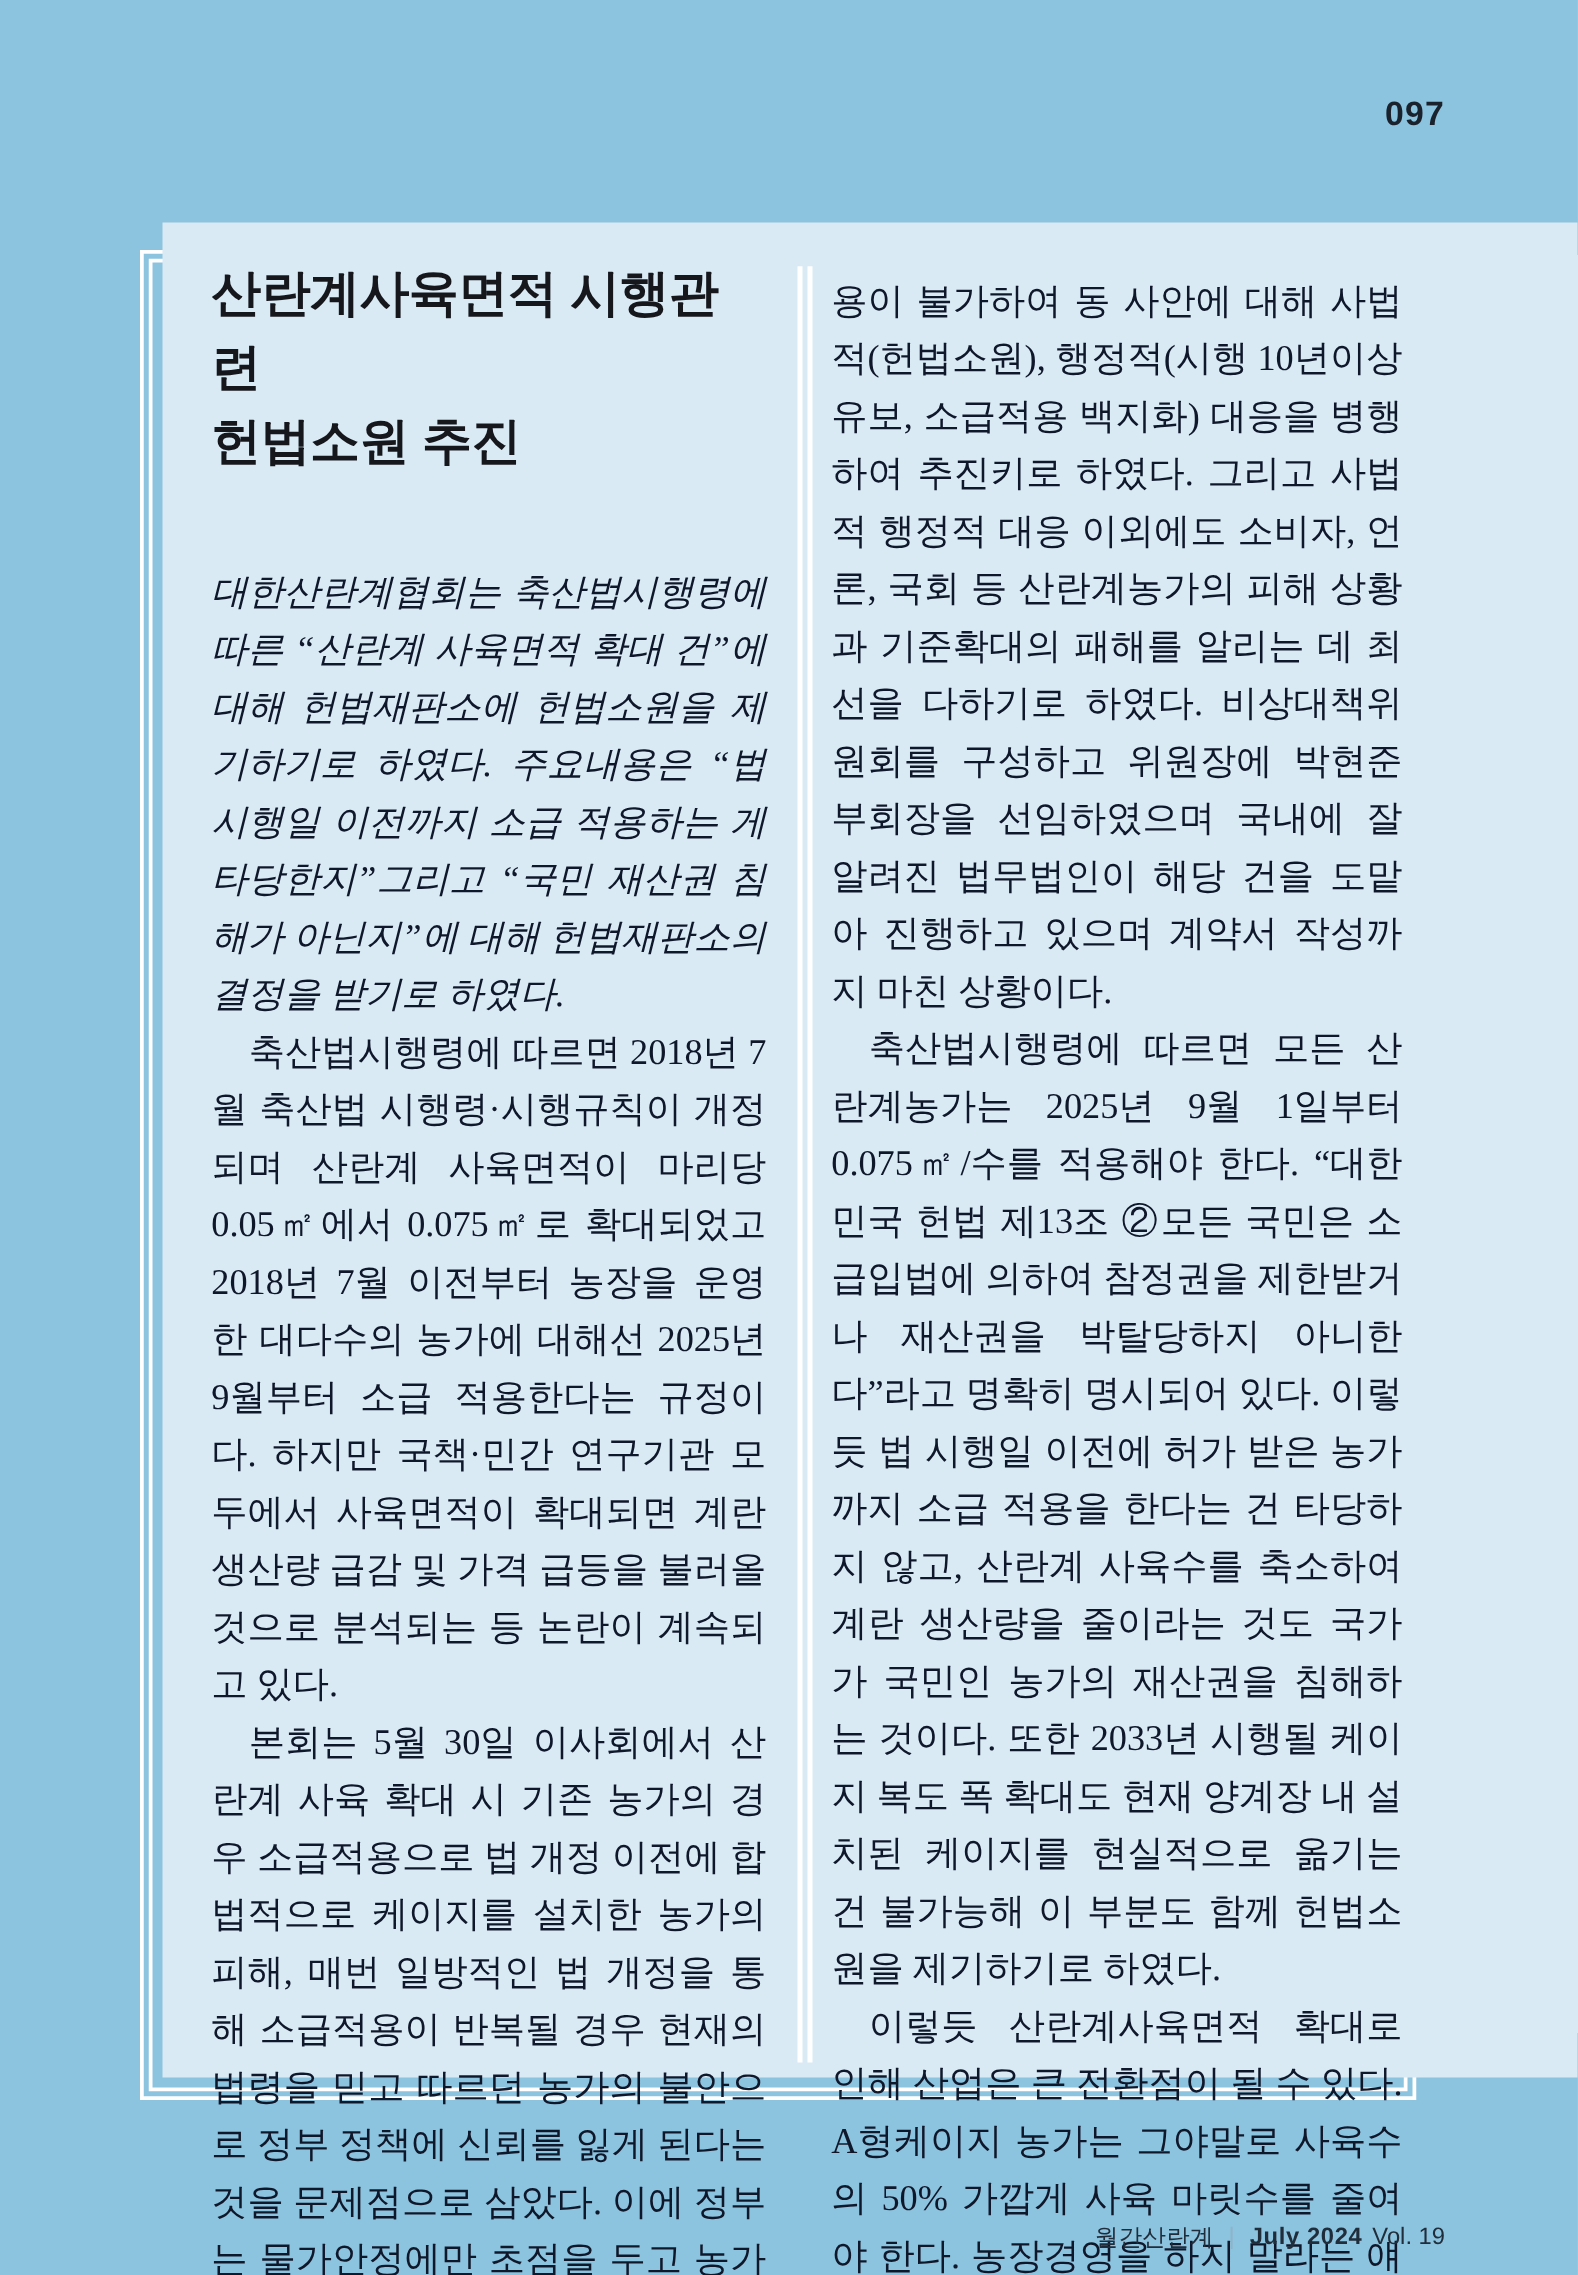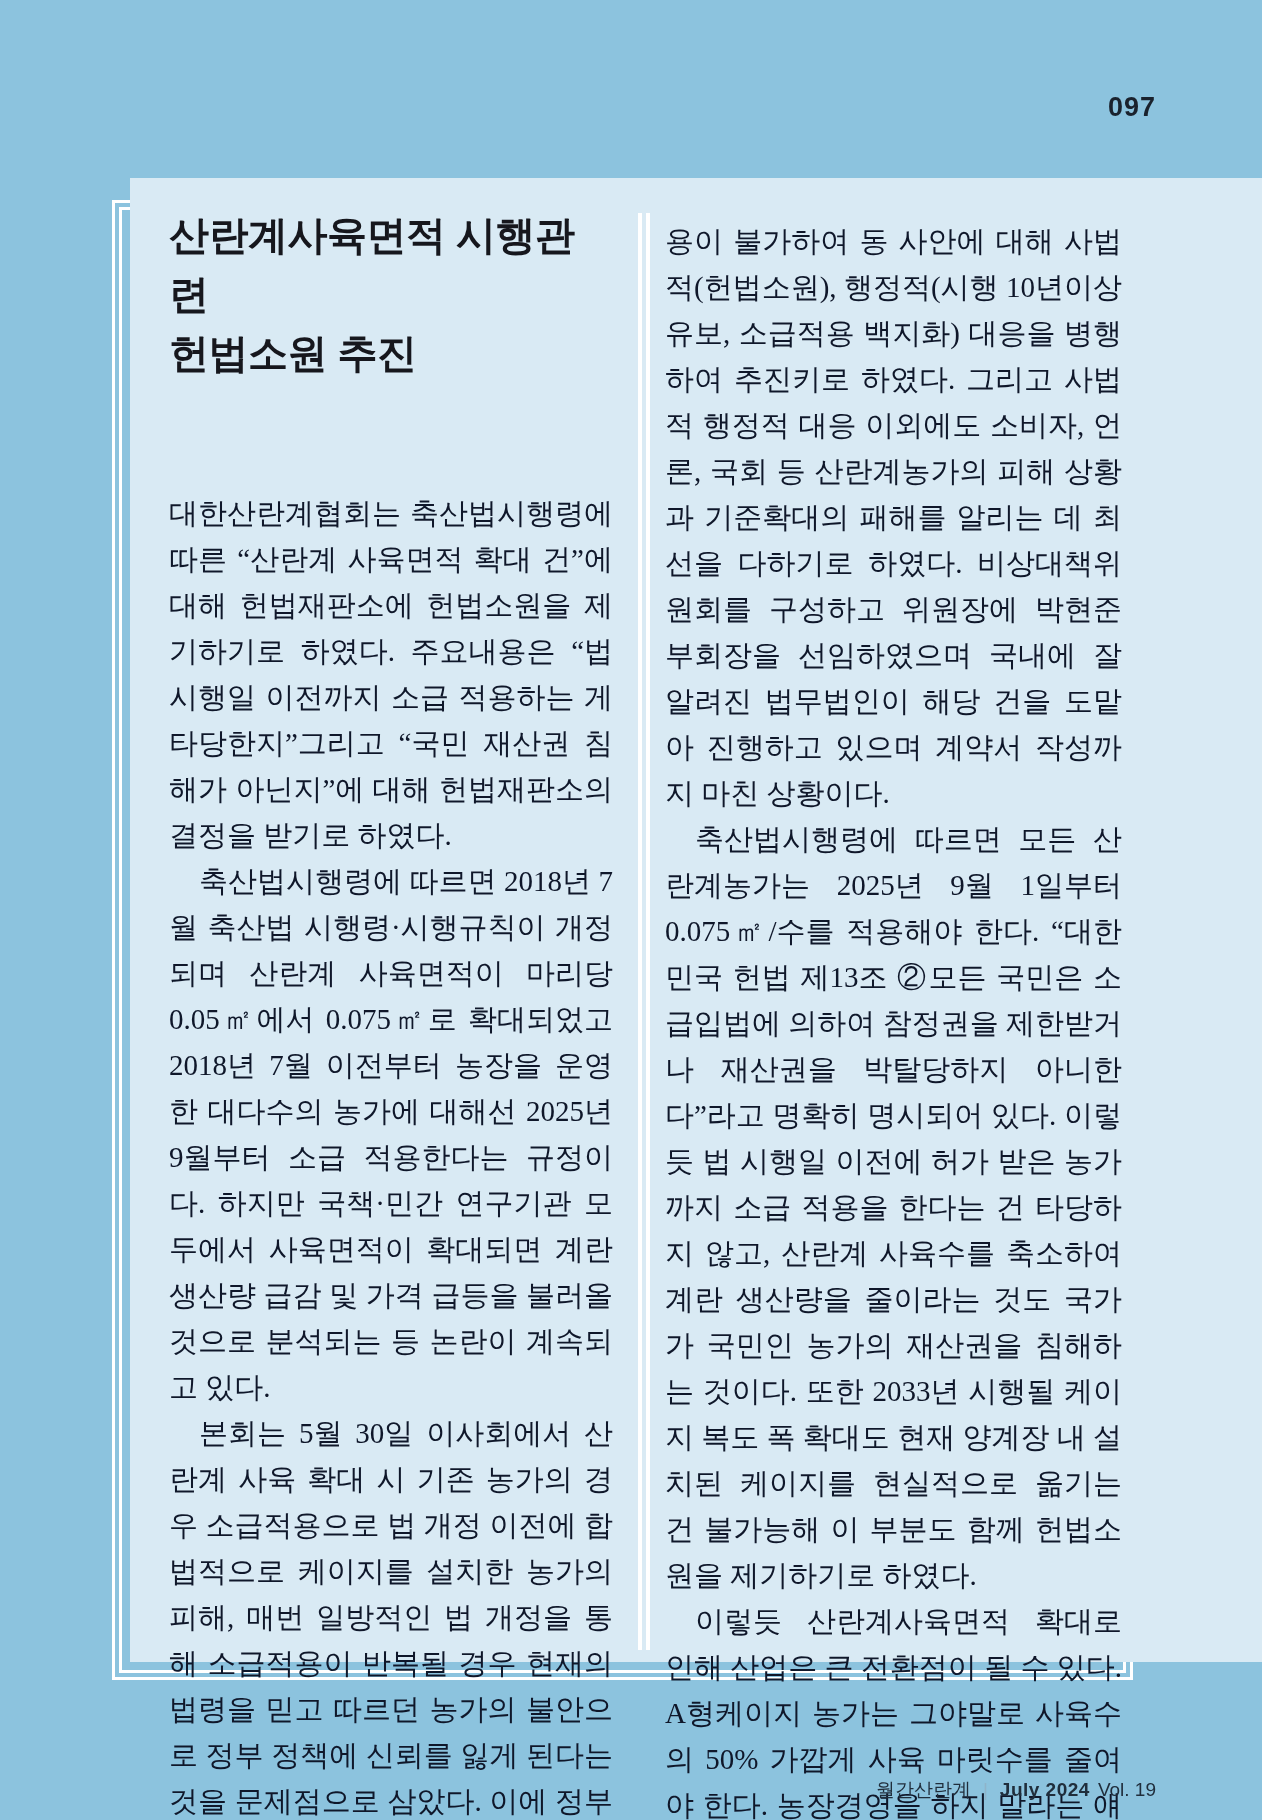--- a/index.html
+++ b/index.html
@@ -3,21 +3,21 @@
 <meta charset="utf-8">
 <style>
   * { margin:0; padding:0; box-sizing:border-box; }
   body { background:#6fa9c6; }
   .page {
     position:relative; width:1262px; height:1820px;
     background:#8cc3de; overflow:hidden;
     font-family:"Liberation Sans", sans-serif;
   }
   .page-number {
-    position:absolute; top:92px; right:106px;
+    position:absolute; top:76px; right:106px;
     font-size:27px; font-weight:800; letter-spacing:1px;
     color:#1a222d;
   }
   .side-label {
     position:absolute; top:180px; left:1196px;
     writing-mode:vertical-rl; text-orientation:upright;
     font-size:17px; letter-spacing:8px; color:#434a51;
   }
   .frame {
     position:absolute; left:112px; top:200px;
@@ -44,21 +44,21 @@
     letter-spacing:-0.5px; color:#16171d;
     font-family:"Liberation Sans", sans-serif;
   }
   .title-line { display:block; }
   .body-p {
     font-family:"Liberation Serif", "DejaVu Serif", serif;
     font-size:29px; line-height:46px; color:#0f172a;
     text-align:justify; text-align-last:left;
   }
   .body-p.indent { text-indent:30px; }
-  .first-left-p { margin-top:107px; }
+  .first-left-p { margin-top:68px;font-style:italic; }
   .footer {
     position:absolute; top:1733px; right:106px;
     display:flex; align-items:center;
     font-size:19px; color:#202e3c;margin-top:44px;
   }
   .footer-sep { margin:0 12px; color:#8fb3c9; font-weight:300; }
   .footer-issue { font-weight:700; letter-spacing:0.5px; }
   .footer-vol { font-weight:400; margin-left:8px; }
 </style>
 </head>

